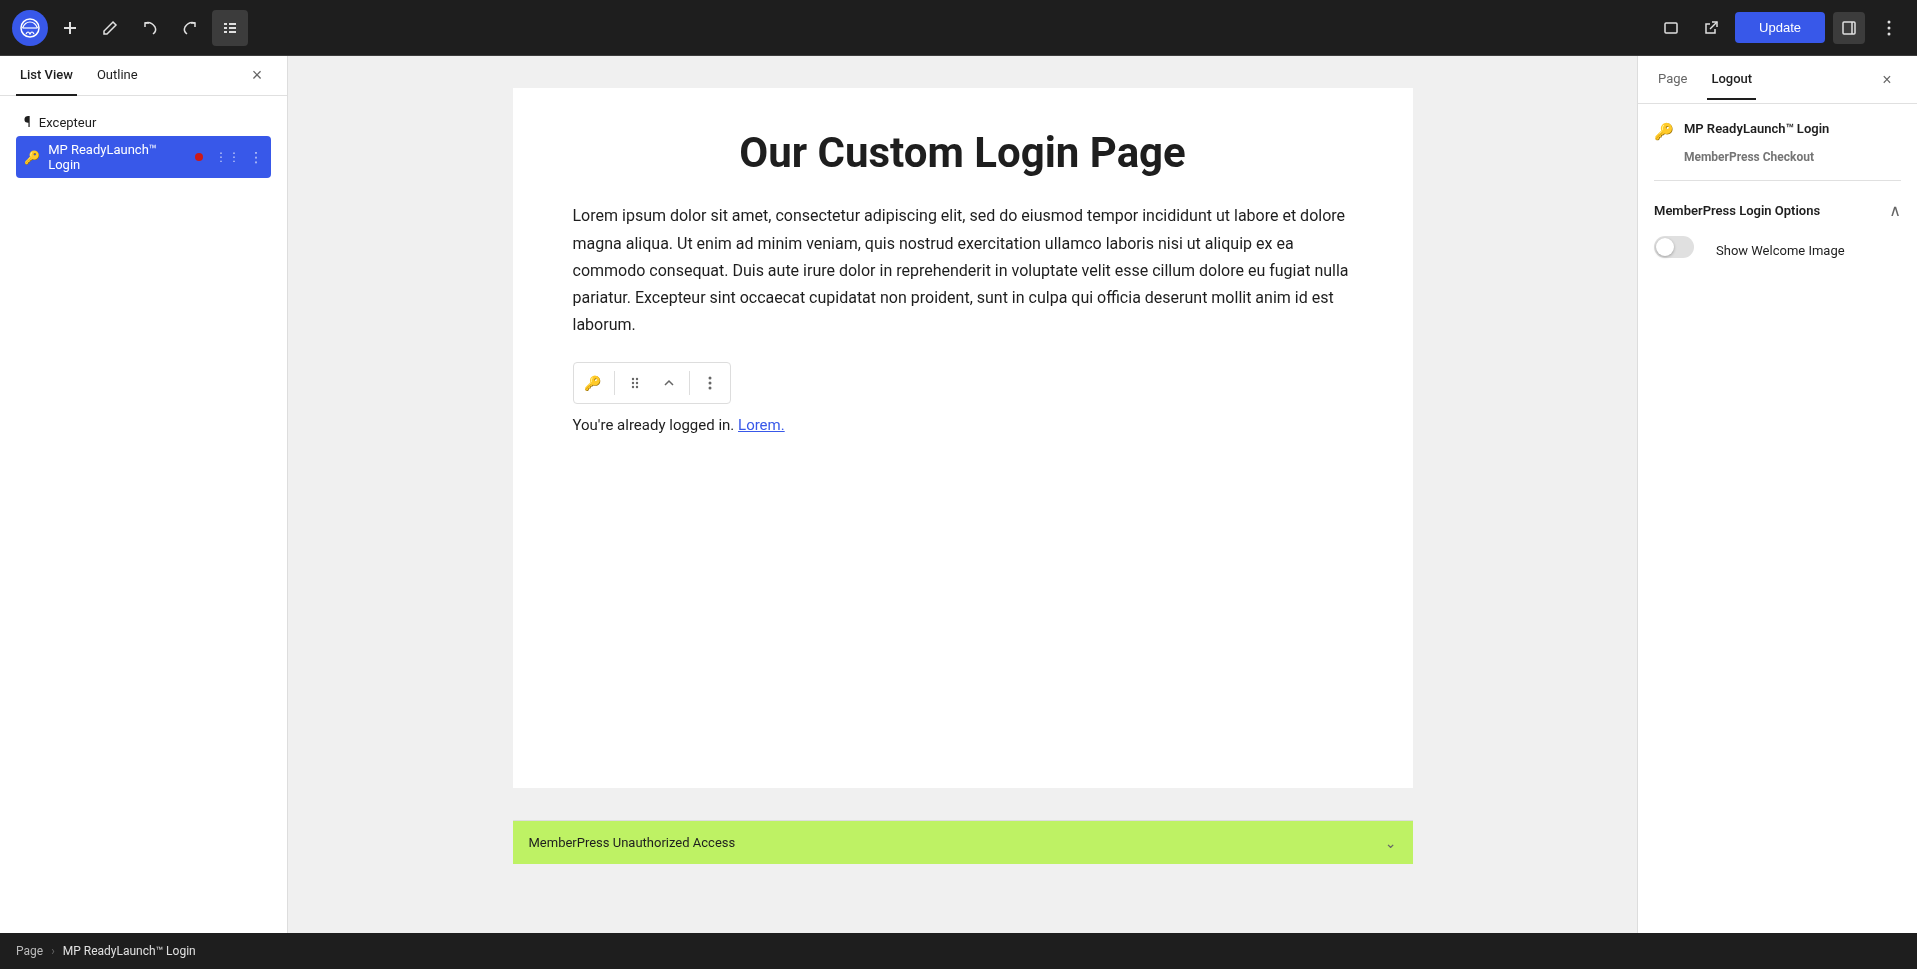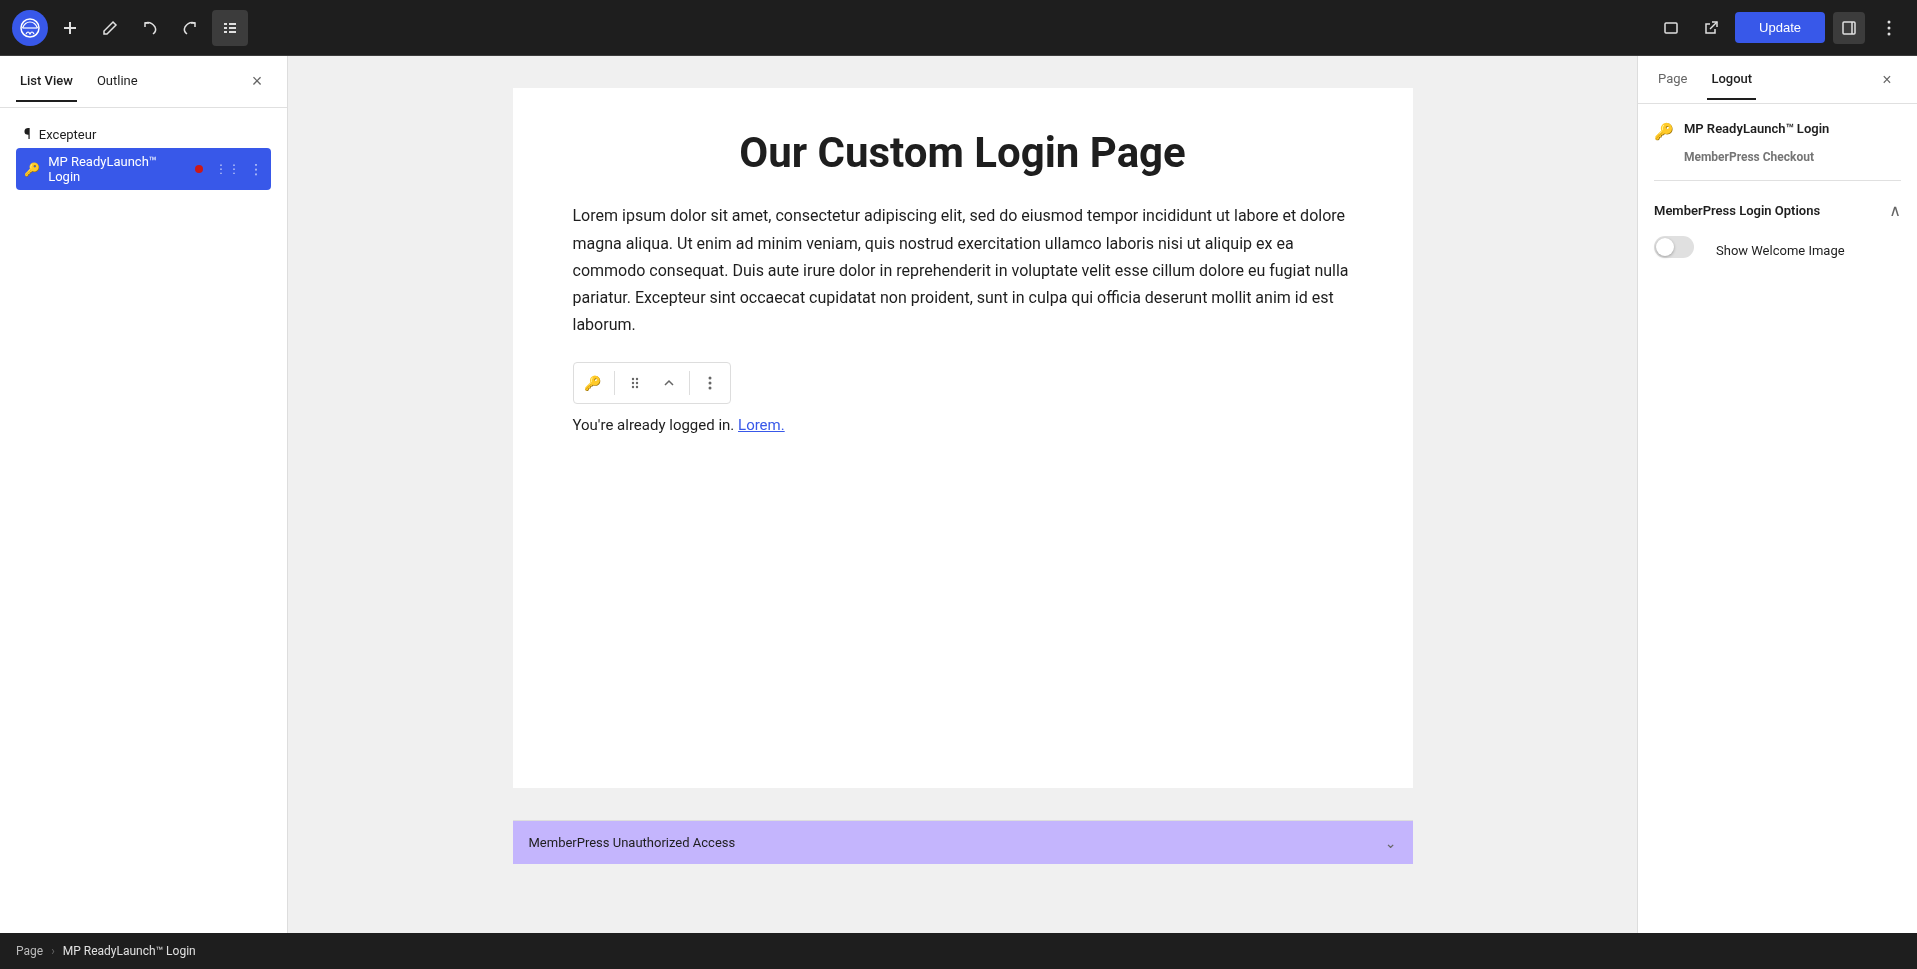--- a/index.html
+++ b/index.html
@@ -96,21 +96,21 @@
       border-right: 1px solid #ddd;
       display: flex;
       flex-direction: column;
       flex-shrink: 0;
     }
     .sidebar-tabs {
       display: flex;
       align-items: center;
       padding: 4px 16px;
       border-bottom: 1px solid #e0e0e0;
-      height: 52px;
+      height: 40px;
     }
     .sidebar-tab {
       font-size: 13px;
       color: #1e1e1e;
       padding: 12px 4px;
       cursor: pointer;
       border-bottom: 2px solid transparent;
       margin-right: 16px;
     }
     .sidebar-tab.active {
@@ -354,21 +354,21 @@
       top: 2px; left: 2px;
       box-shadow: 0 1px 3px rgba(0,0,0,0.3);
     }
     .toggle-label {
       font-size: 13px;
       color: #1e1e1e;
     }
 
     
     .mp-bottom-bar {
-      background: #c4b5fd;
+      background: #bef264;
       border-top: 1px solid #ddd;
       height: 44px;
       display: flex;
       align-items: center;
       padding: 0 16px;
       position: relative;
     }
     .mp-bottom-label {
       font-size: 13px;
       color: #1e1e1e;

